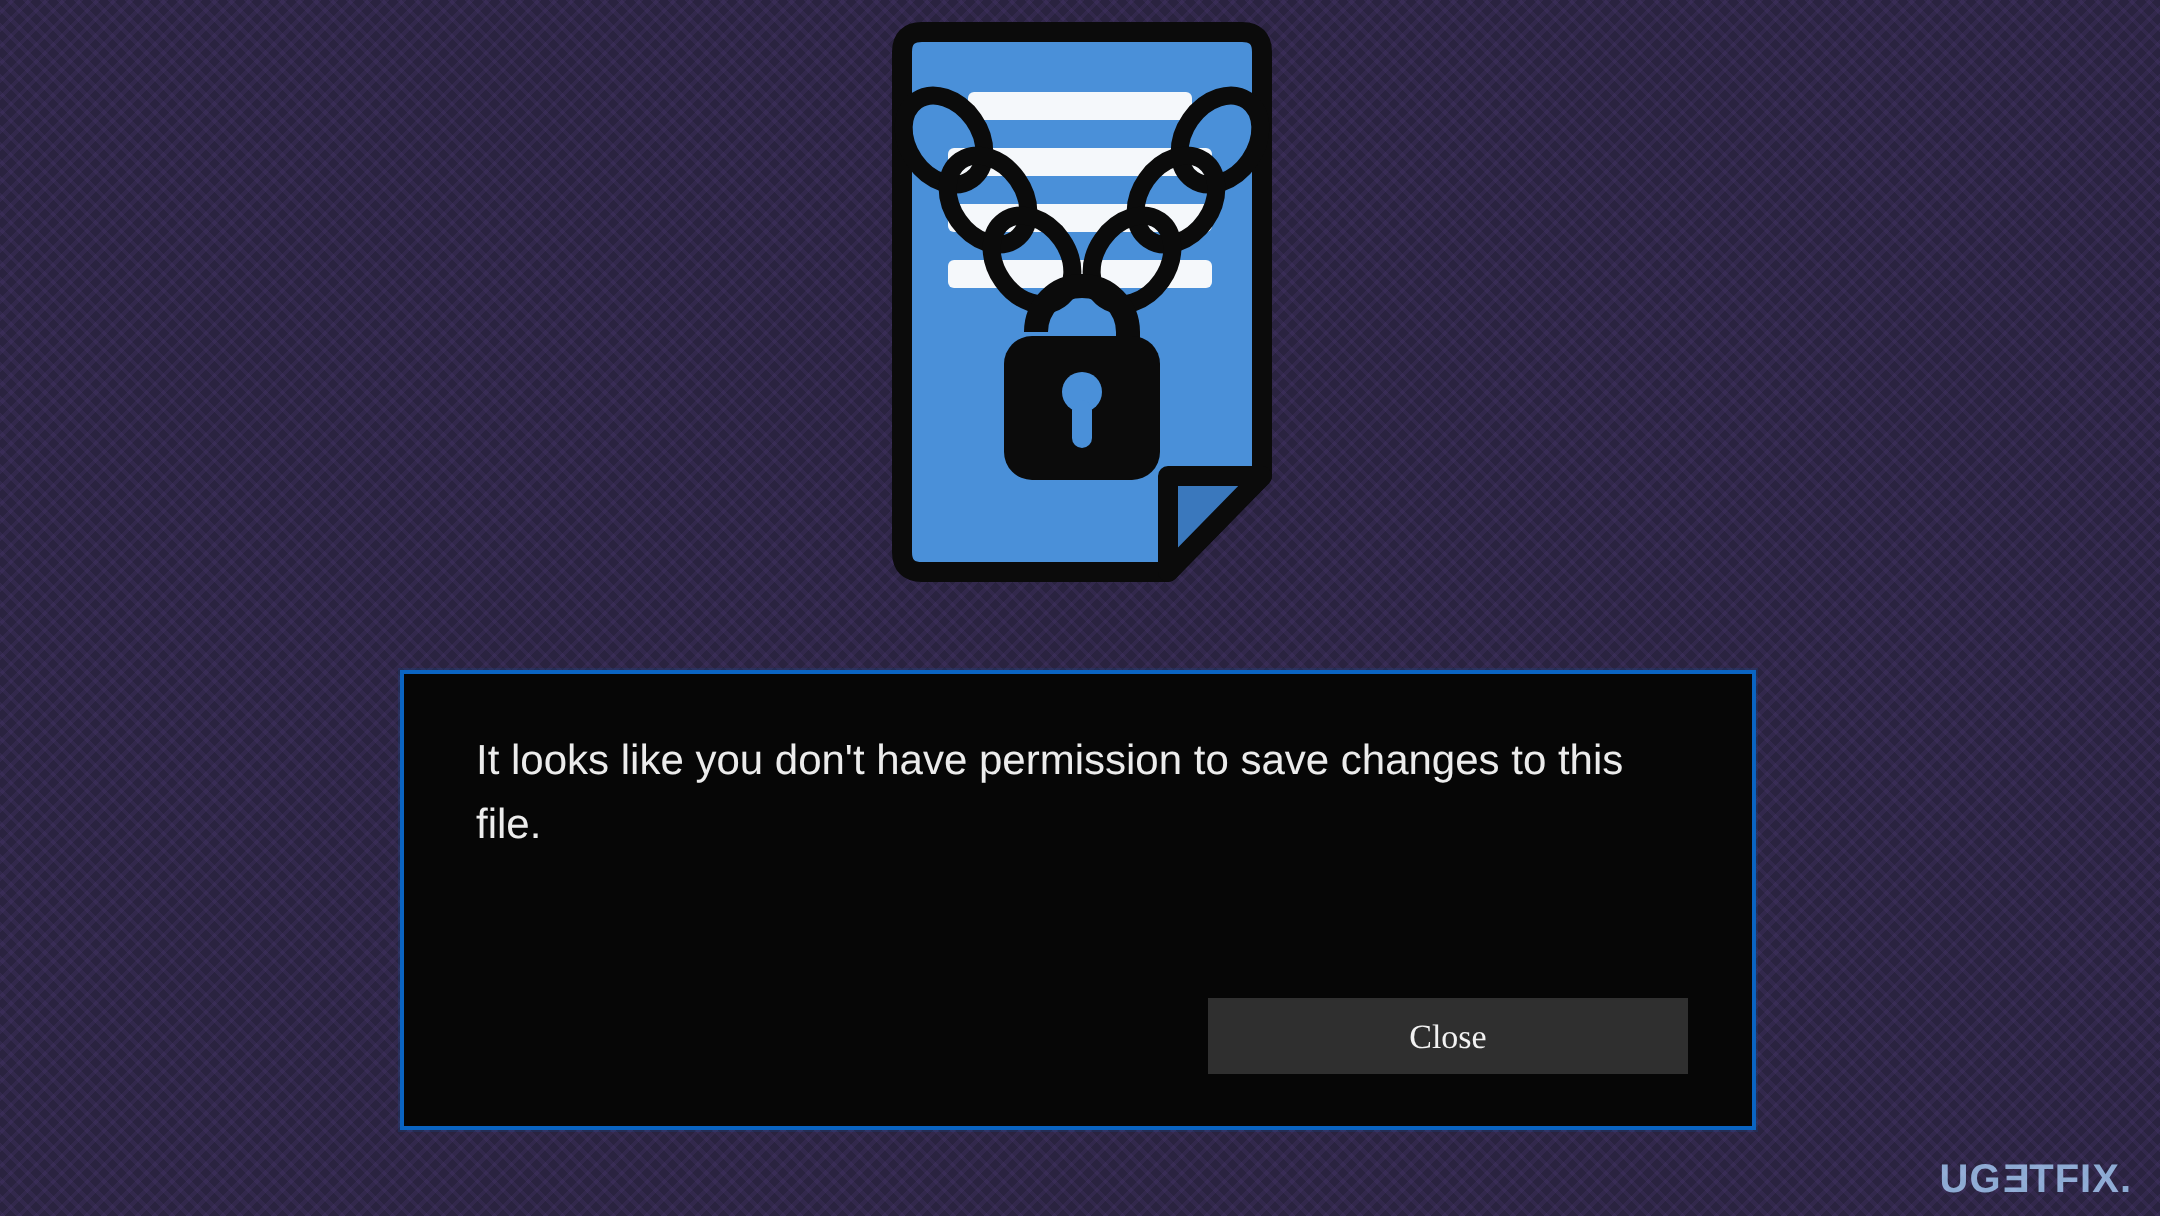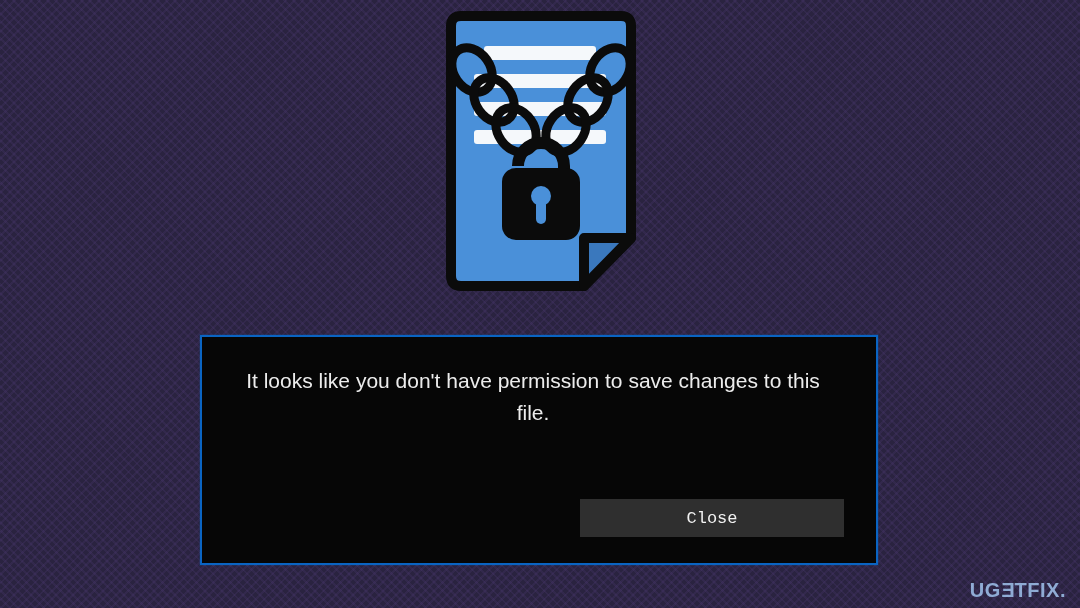--- a/index.html
+++ b/index.html
@@ -33,42 +33,41 @@
     box-sizing: border-box;
     padding: 28px 34px 28px 36px;
     box-shadow: 0 0 0 1px rgba(10,100,194,0.15);
   }
   .dialog-title {
     color: #ececec;
     font-size: 21px;
     line-height: 1.5;
     font-weight: 400;
     max-width: 590px;
-    text-align: center;
   }
   .dialog-sub {
     color: #d8d8d8;
     font-size: 15.5px;
     margin-top: 22px;
     font-weight: 400;
   }
   .close-btn {
     position: absolute;
     right: 32px;
     bottom: 26px;
-    width: 264px;
+    width: 240px;
     height: 38px;
     background: #2f2f2f;
     color: #f2f2f2;
     border: none;
     font-size: 17px;
     text-align: center;
     line-height: 38px;
     cursor: pointer;
-    font-family: Liberation Mono, monospace;
+    font-family: Liberation Serif, serif;
   }
   .watermark {
     position: absolute;
     right: 14px;
     bottom: 6px;
     font-size: 20px;
     font-weight: 800;
     letter-spacing: 0.5px;
     color: #89b7e6;
     opacity: 0.85;

